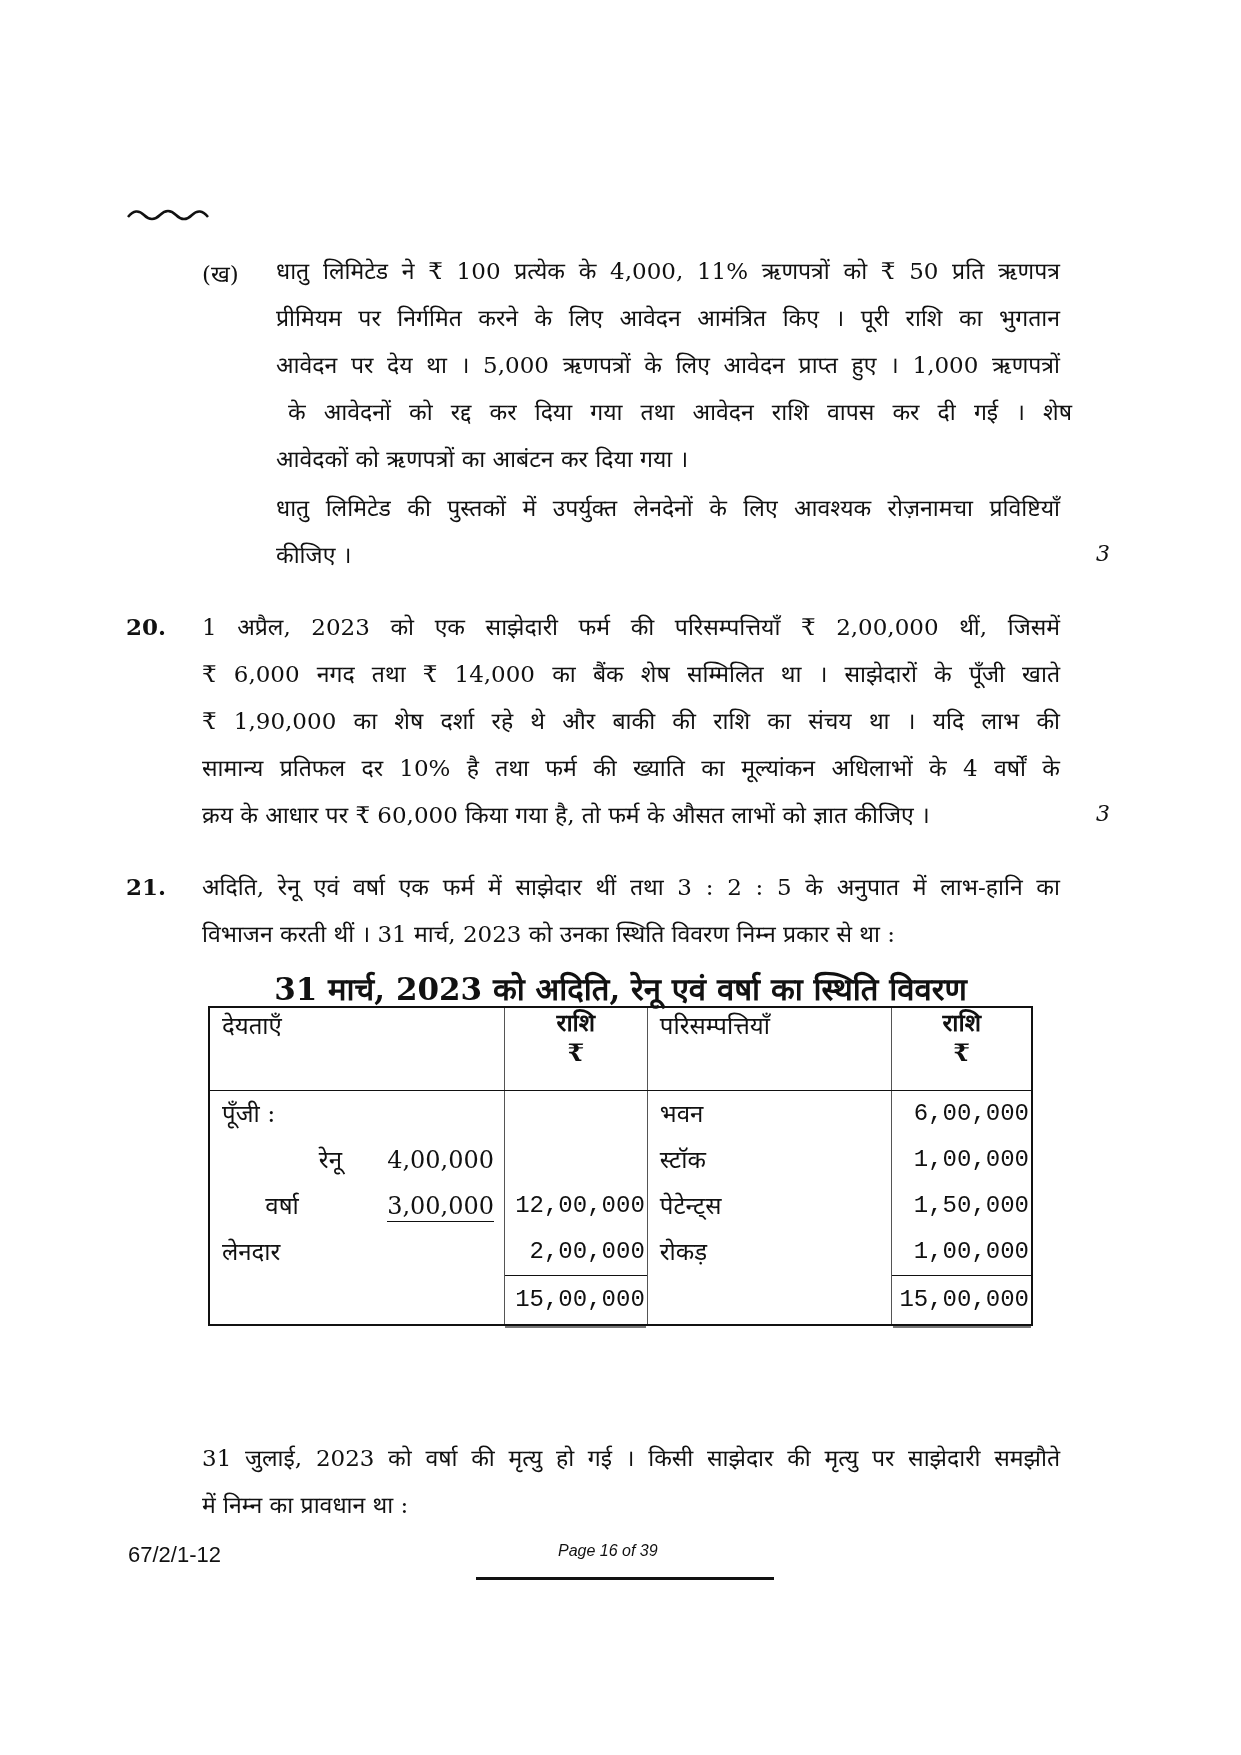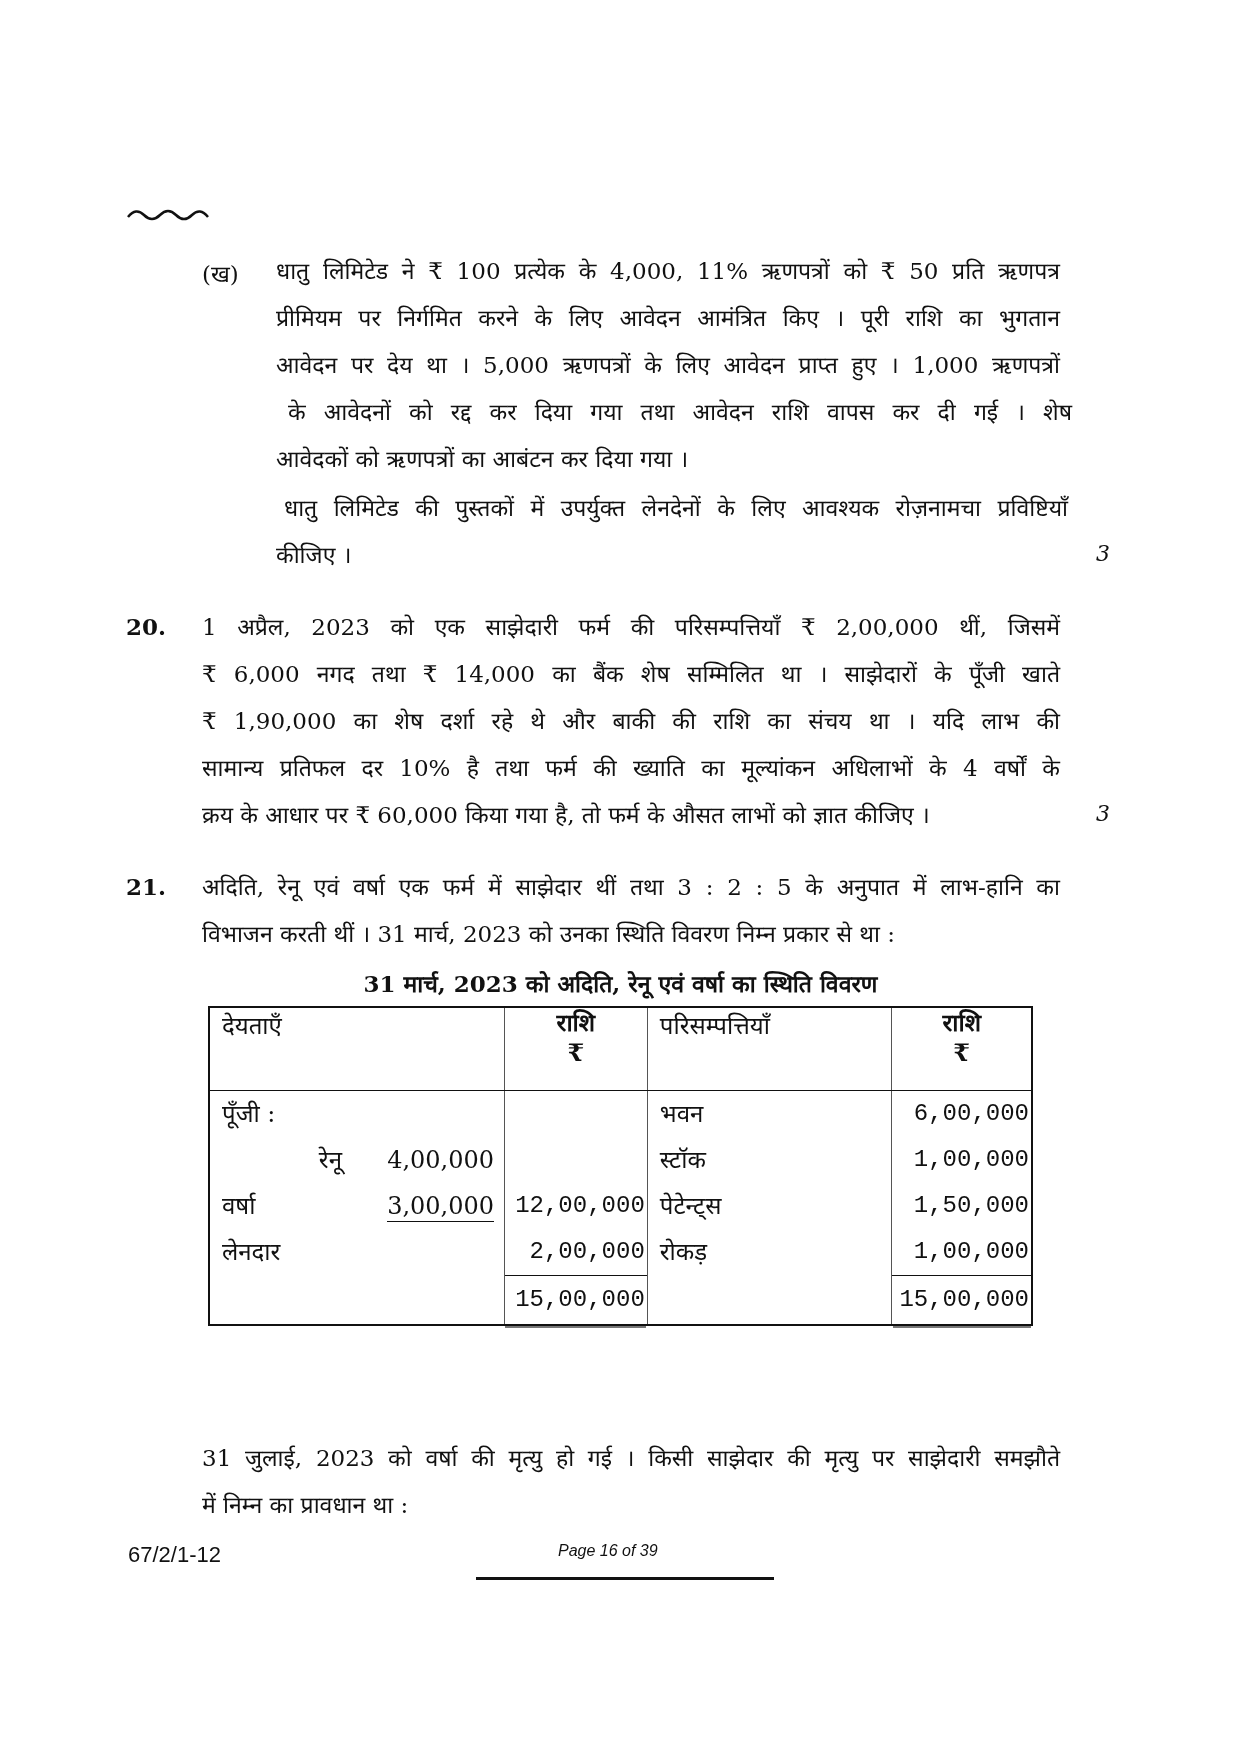--- a/index.html
+++ b/index.html
@@ -26,37 +26,37 @@
   .name { display:inline-block; }
   .sub { display:inline-block; }
   .ar { padding-right:2px;font-family:Liberation Mono, monospace; }
   .total-row td { border-bottom:2px solid #111; height:48px; line-height:48px; }
   .tot { border-top:1.5px solid #111; border-left:1.5px solid #111; box-shadow: 0 4px 0 -1px #777; }
   .ul { border-bottom:1.5px solid #111; line-height:30px; display:inline-block; }
 
   .footer-code { position:absolute; left:128px; top:1542px; font-family:"Liberation Sans", sans-serif; font-size:22px; }
   .footer-page { position:absolute; left:558px; top:1542px; font-family:"Liberation Sans", sans-serif; font-style:italic; font-size:16px; }
   .footer-rule { position:absolute; left:476px; top:1577px; width:298px; height:3px; background:#111; }
-  .title { position:absolute; left:0; width:1241px; top:967px; text-align:center; font-weight:bold; font-size:23px; }
+  .title { position:absolute; left:0; width:1241px; top:967px; text-align:center; font-weight:bold; font-size:31px; }
 </style>
 </head>
 <body>
 
 <svg class="abs wave" viewBox="0 0 90 20">
   <path d="M2 12 Q10 2 18 10 T34 10 T50 10 T66 10 T82 12" fill="none" stroke="#111" stroke-width="2.5"></path>
 </svg>
 
 <div class="sublabel" style="top:257px;">(ख)</div>
 <div>
   <div class="line just" style="left:276px; top:257px; width:784px;">धातु लिमिटेड ने ₹ 100 प्रत्येक के 4,000, 11% ऋणपत्रों को ₹ 50 प्रति ऋणपत्र</div>
   <div class="line just" style="left:276px; top:304px; width:784px;">प्रीमियम पर निर्गमित करने के लिए आवेदन आमंत्रित किए । पूरी राशि का भुगतान</div>
   <div class="line just" style="left:276px; top:351px; width:784px;">आवेदन पर देय था ।  5,000 ऋणपत्रों के लिए आवेदन प्राप्त हुए ।  1,000 ऋणपत्रों</div>
   <div class="line just" style="left:288px; top:398px; width:784px;">के आवेदनों को रद्द कर दिया गया तथा आवेदन राशि वापस कर दी गई । शेष</div>
   <div class="line" style="left:276px; top:445px;">आवेदकों को ऋणपत्रों का आबंटन कर दिया गया ।</div>
-  <div class="line just" style="left:276px; top:494px; width:784px;margin-left:8px;">धातु लिमिटेड की पुस्तकों में उपर्युक्त लेनदेनों के लिए आवश्यक रोज़नामचा प्रविष्टियाँ</div>
+  <div class="line just" style="left:276px; top:494px; width:784px;">धातु लिमिटेड की पुस्तकों में उपर्युक्त लेनदेनों के लिए आवश्यक रोज़नामचा प्रविष्टियाँ</div>
   <div class="line" style="left:276px; top:541px;">कीजिए ।</div>
 </div>
 <div class="marks" style="top:541px;">3</div>
 
 <div class="qnum" style="left:126px; top:613px;">20.</div>
 <div>
   <div class="line just" style="left:202px; top:613px; width:858px;">1 अप्रैल, 2023 को एक साझेदारी फर्म की परिसम्पत्तियाँ ₹ 2,00,000 थीं, जिसमें</div>
   <div class="line just" style="left:202px; top:660px; width:858px;">₹ 6,000 नगद तथा ₹ 14,000 का बैंक शेष सम्मिलित था । साझेदारों के पूँजी खाते</div>
   <div class="line just" style="left:202px; top:707px; width:858px;">₹ 1,90,000 का शेष दर्शा रहे थे और बाकी की राशि का संचय था । यदि लाभ की</div>
   <div class="line just" style="left:202px; top:754px; width:858px;">सामान्य प्रतिफल दर 10% है तथा फर्म की ख्याति का मूल्यांकन अधिलाभों के 4 वर्षों के</div>
@@ -111,21 +111,21 @@
       <td class="c3">
           <div class="lc">स्टॉक</div>
         </td>
       <td class="c4">
           <div class="ar">1,00,000</div>
         </td>
     </tr>
     <tr class="row">
       <td class="c1">
           <div class="lc">
-            <span class="name" style="width:120px; text-align:left;">वर्षा</span>
+            <span class="name" style="width:120px; text-align:center;">वर्षा</span>
             <span class="sub" style="width:152px; text-align:right;"><span class="ul">3,00,000</span></span>
           </div>
         </td>
       <td class="c2">
           <div class="ar">12,00,000</div>
         </td>
       <td class="c3">
           <div class="lc">पेटेन्ट्स</div>
         </td>
       <td class="c4">

